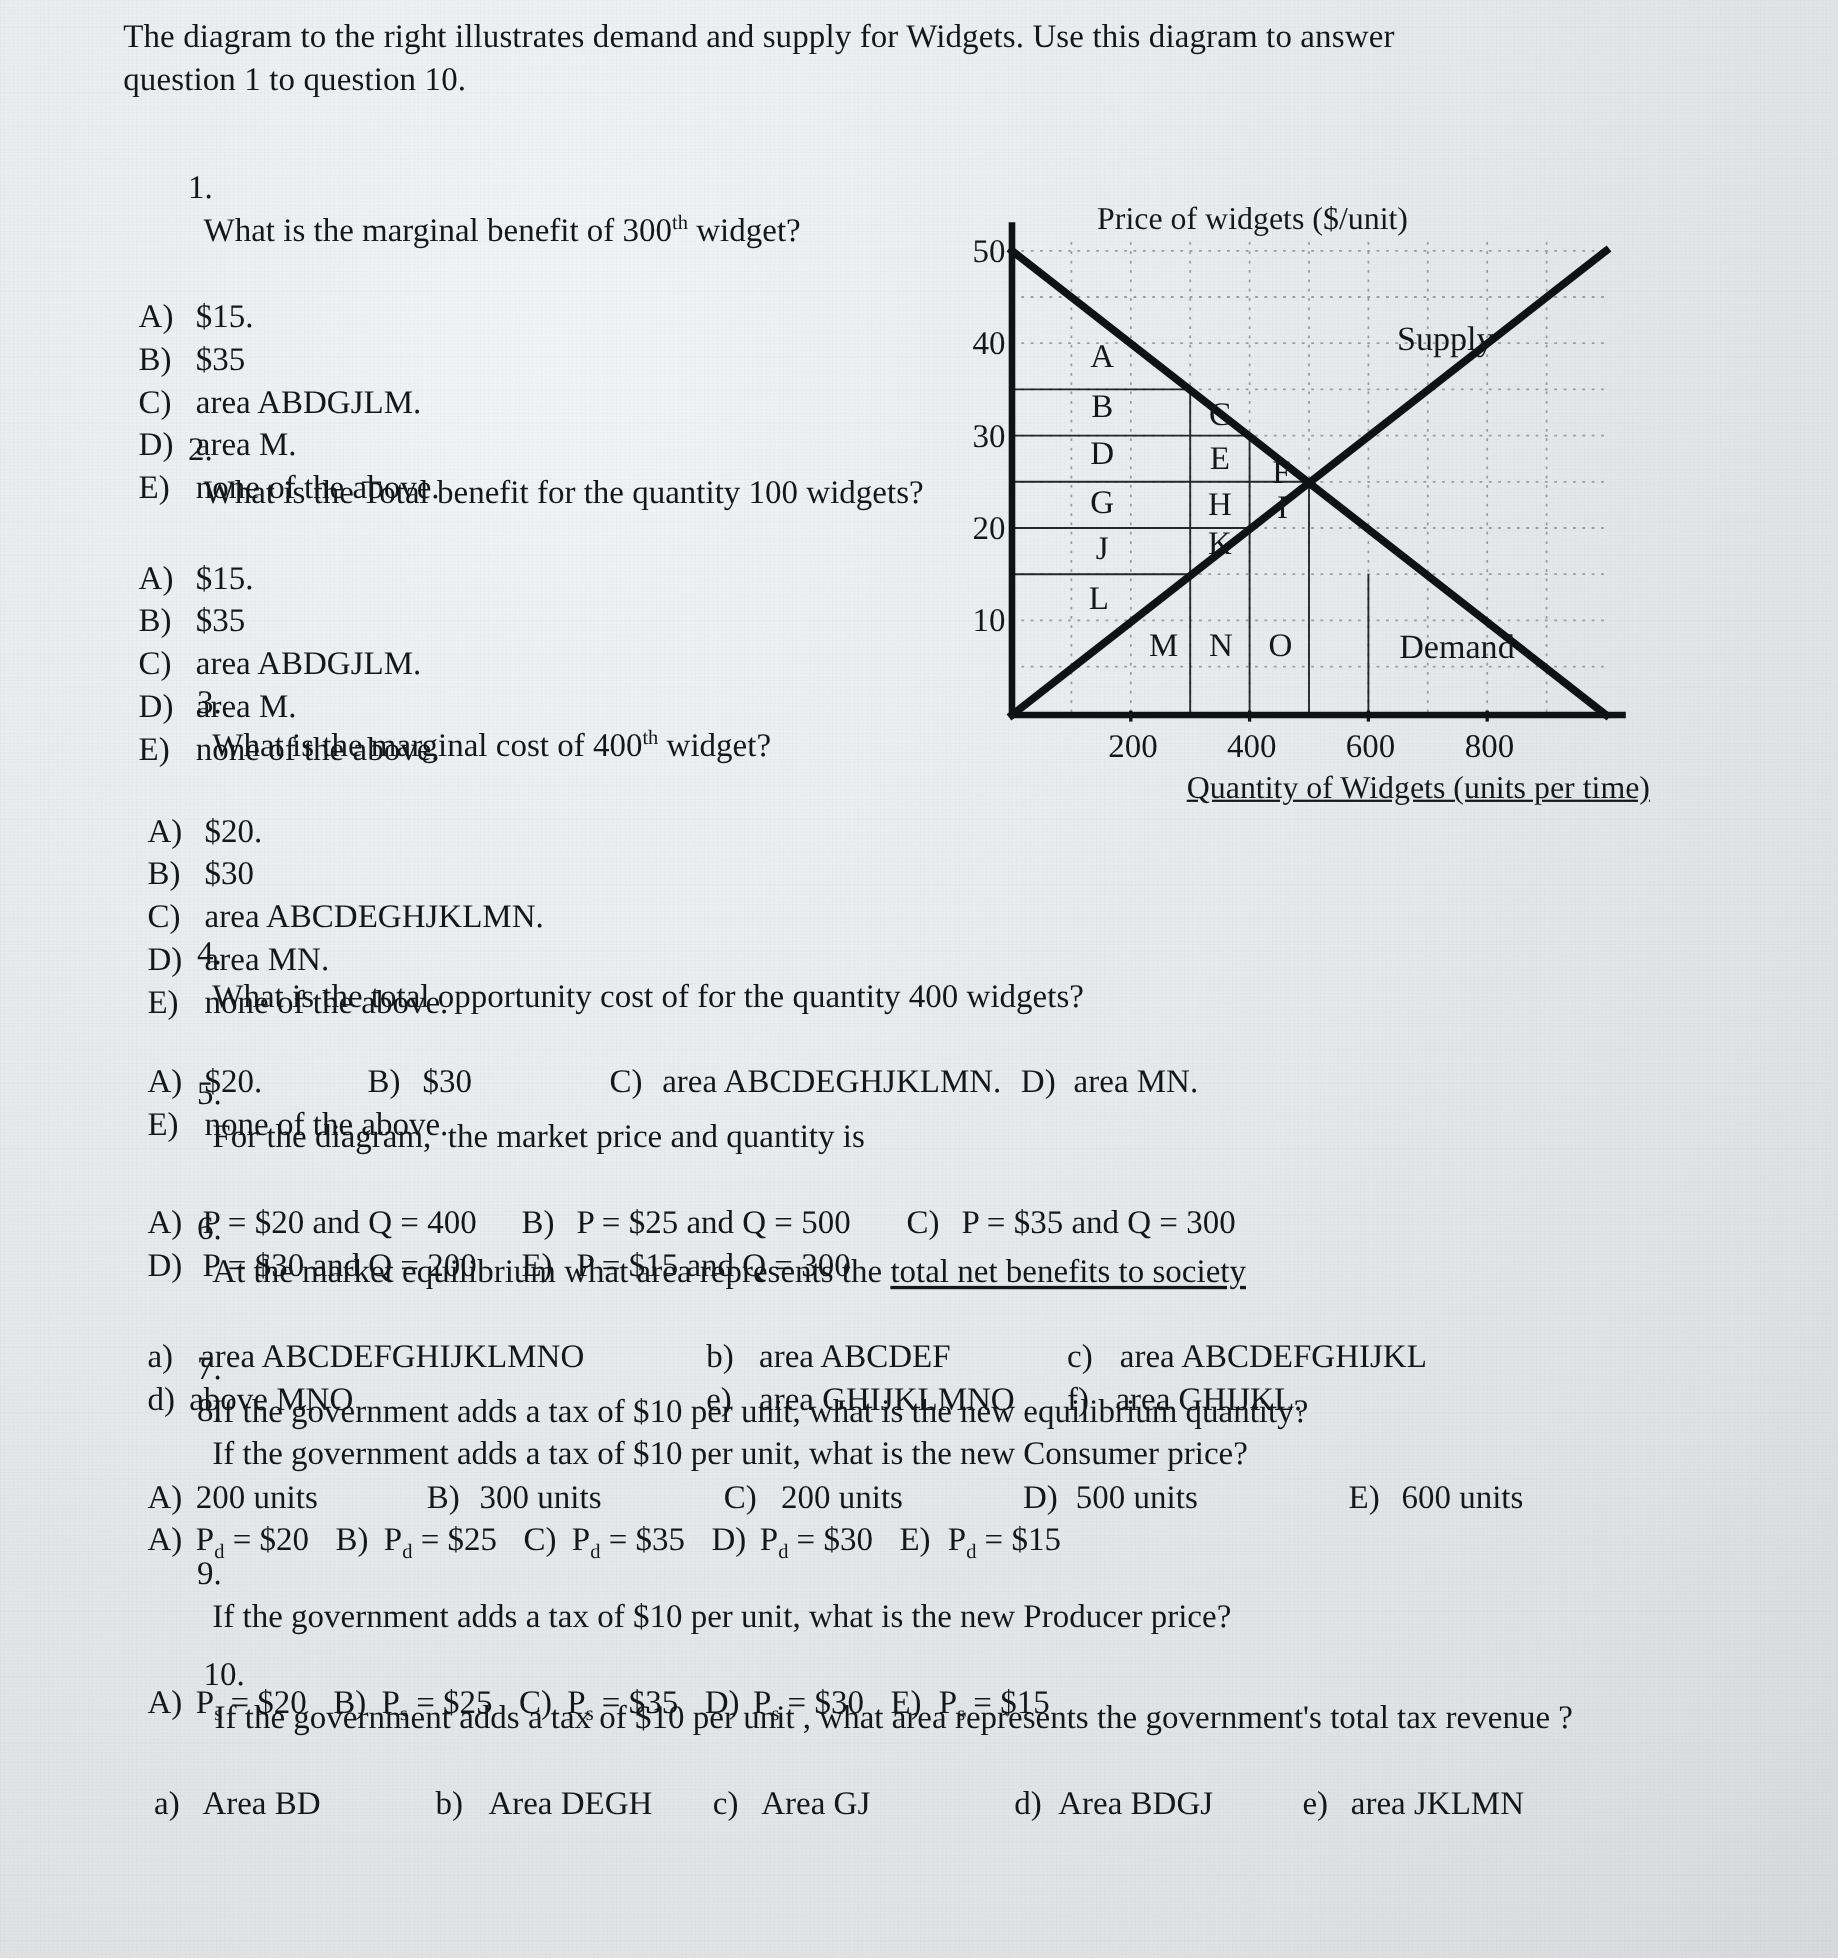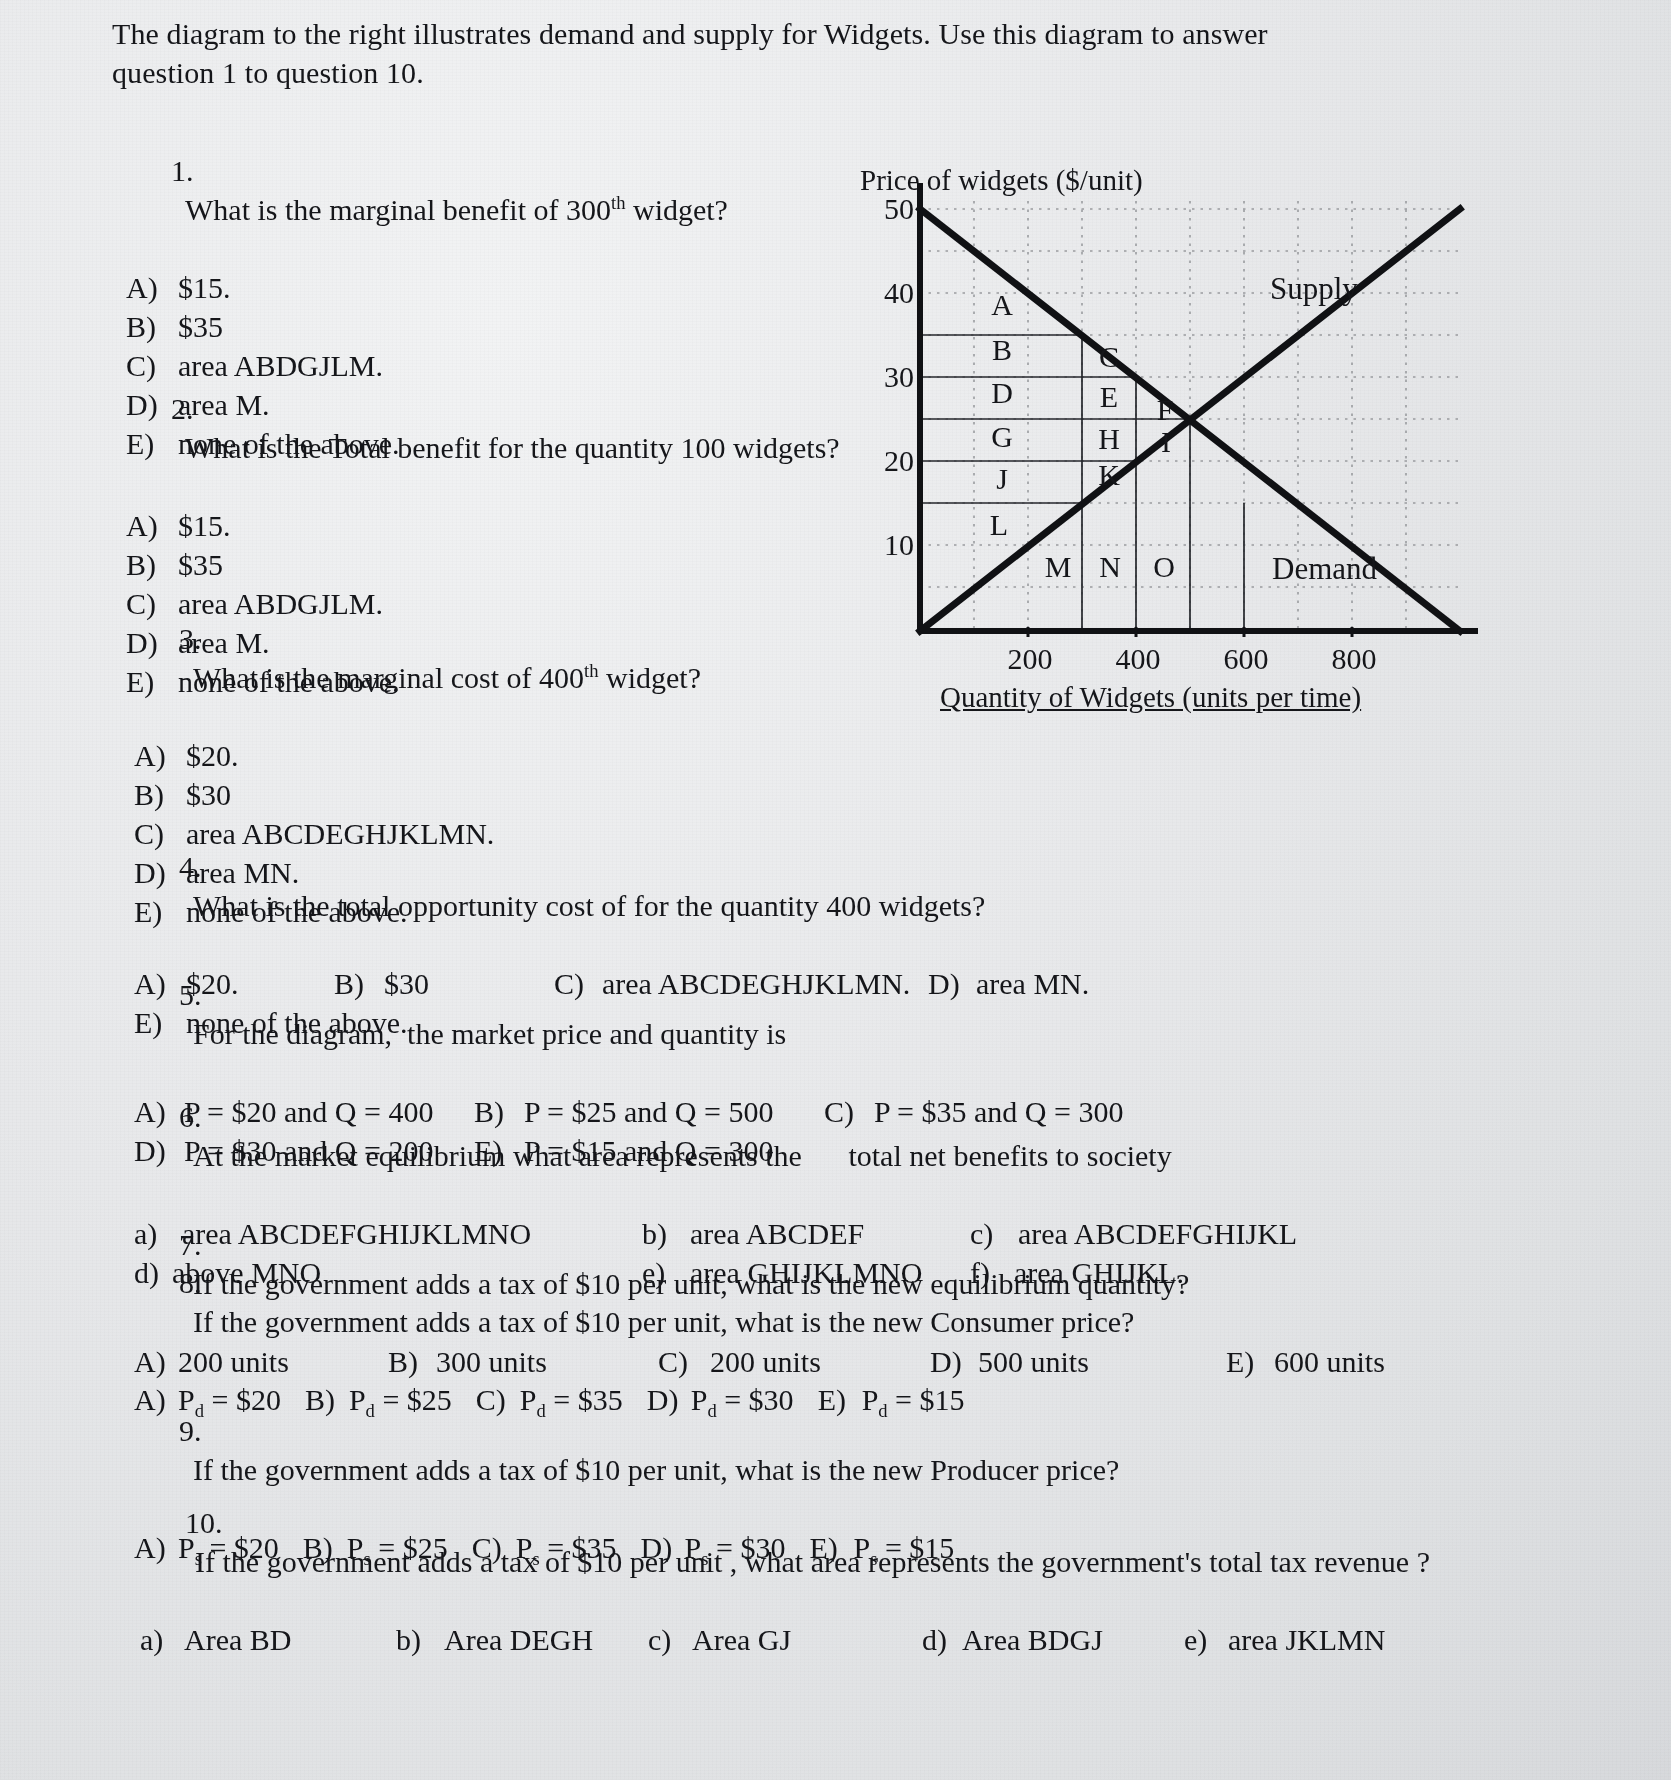--- a/index.html
+++ b/index.html
@@ -31,25 +31,25 @@
   .intro{
     position:absolute; left:112px; top:14px; width:1255px;
     font-size:30px; line-height:1.30; letter-spacing:.1px;
   }
   .qblock{position:absolute; font-size:30px; line-height:1.30;}
   .qhead{white-space:pre-wrap;}
   .opt-row{display:flex; white-space:pre;}
   .opt-row > span{display:inline-block;}
   sup{font-size:.62em; vertical-align:super; line-height:0;}
   sub{font-size:.62em; vertical-align:sub; line-height:0;}
-  .uline{text-underline-offset:4px;margin-left:39px;}
+  .uline{text-decoration:underline; text-underline-offset:4px;}
 
   
   .chart-wrap{
-    position:absolute; left:880px; top:165px; width:600px; height:560px;
+    position:absolute; left:880px; top:184px; width:600px; height:560px;text-align:right;
   }
   .chart-title{
     position:absolute; left:-20px; top:0px; width:420px;
     font-size:29px; line-height:1.1; white-space:nowrap;
   }
   .chart-svg{position:absolute; left:0; top:0;}
   .xaxis-label{
     position:absolute; left:60px; top:516px; width:560px;
     font-size:29px; white-space:nowrap;text-decoration:underline;
   }

